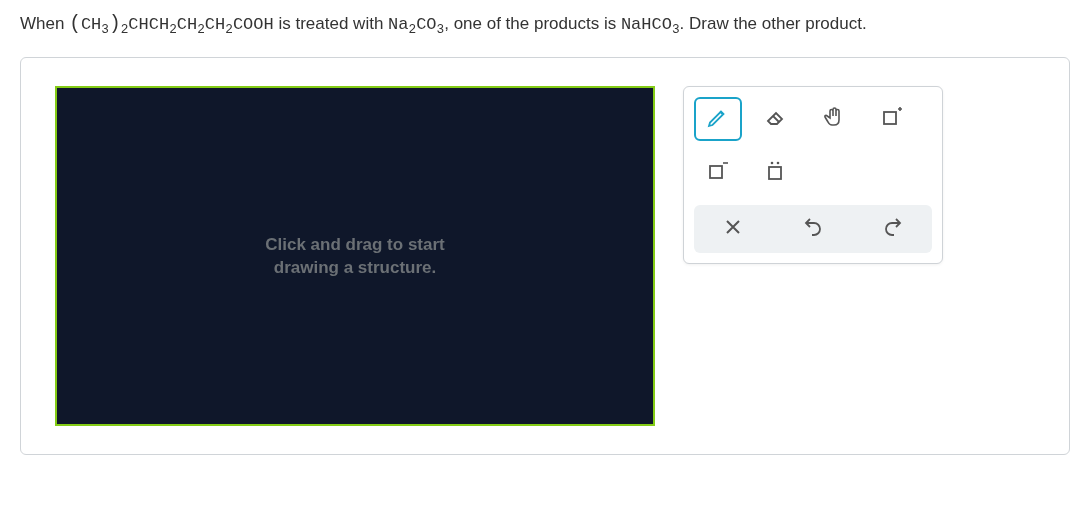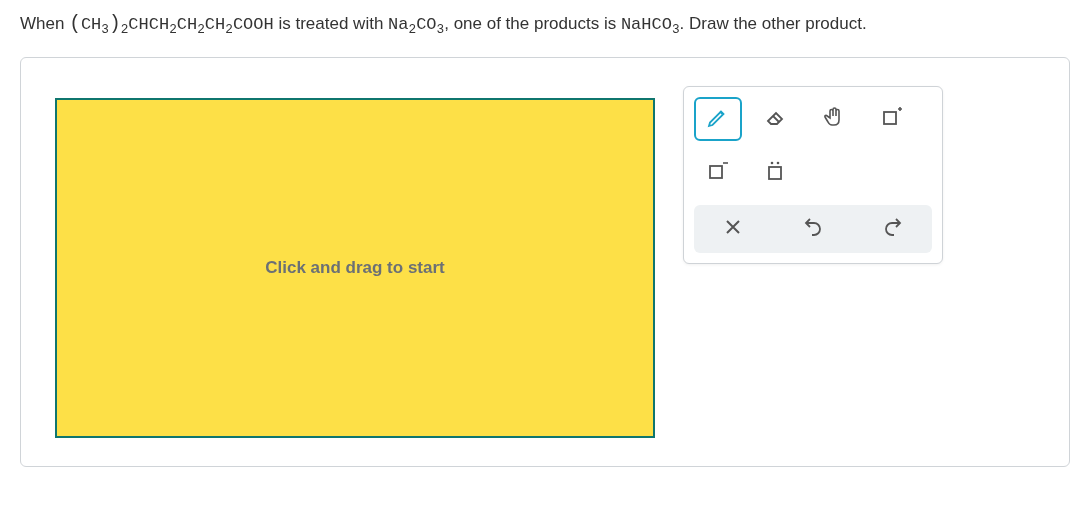--- a/index.html
+++ b/index.html
@@ -34,26 +34,25 @@
       border: 1px solid #d0d4d8;
       border-radius: 6px;
       padding: 28px 34px;
       display: flex;
       align-items: flex-start;
       gap: 28px;
     }
     .canvas-area {
       width: 600px;
       height: 340px;
-      border: 2px solid #0f766e;
+      border: 2px solid #84cc16;
       display: flex;
       align-items: center;
       justify-content: center;
-      background: #fde047;
-      margin-top: 12px;
+      background: #0f172a;
     }
     .canvas-hint {
       color: #6b7075;
       font-weight: bold;
       font-size: 17px;
       text-align: center;
       line-height: 1.4;
     }
     .toolbox {
       border: 1px solid #cfd3d7;
@@ -108,20 +107,21 @@
 <body>
 
 <div class="question">
   <span>When </span><span class="chem"><span class="paren">(</span>CH<span class="sub">3</span><span class="paren">)</span><span class="sub">2</span>CHCH<span class="sub">2</span>CH<span class="sub">2</span>CH<span class="sub">2</span>COOH</span><span> is treated with </span><span class="chem">Na<span class="sub">2</span>CO<span class="sub">3</span></span><span>, one of the products is </span><span class="chem">NaHCO<span class="sub">3</span></span><span>. Draw the other product.</span>
 </div>
 
 <div class="outer-panel">
   <div class="canvas-area">
     <div class="canvas-hint">
       <span>Click and drag to start</span><br>
+      <span>drawing a structure.</span>
     </div>
   </div>
 
   <div class="toolbox">
     <div class="tool-row">
       <div class="tool-btn selected">
         <span>
           <svg viewBox="0 0 24 24" fill="none" stroke="currentColor" stroke-width="1.8">
             <path d="M3 21l3.5-1 11-11-2.5-2.5-11 11L3 21z"></path>
             <path d="M14 6.5l2.5 2.5"></path>

